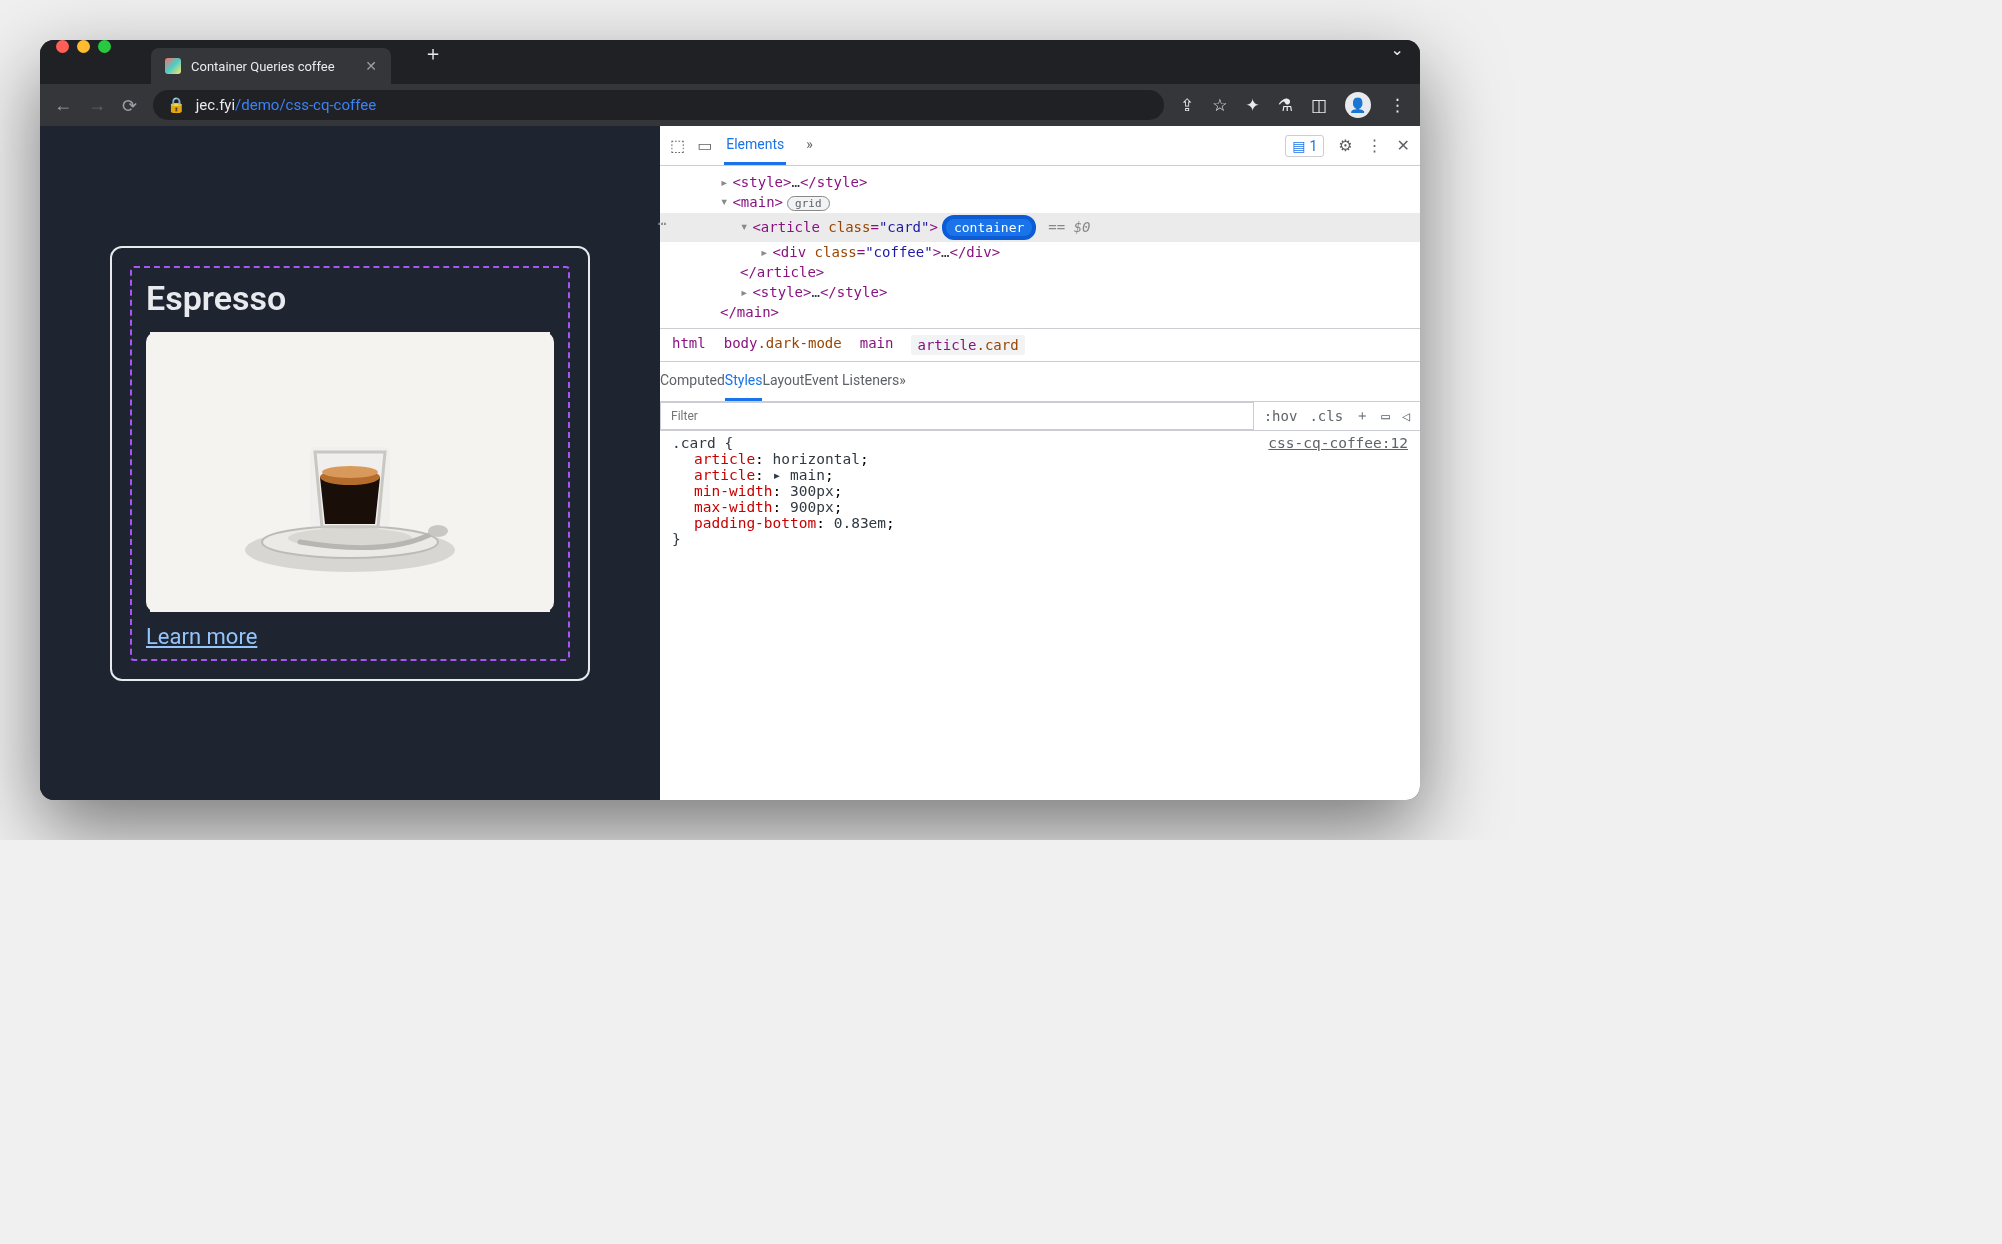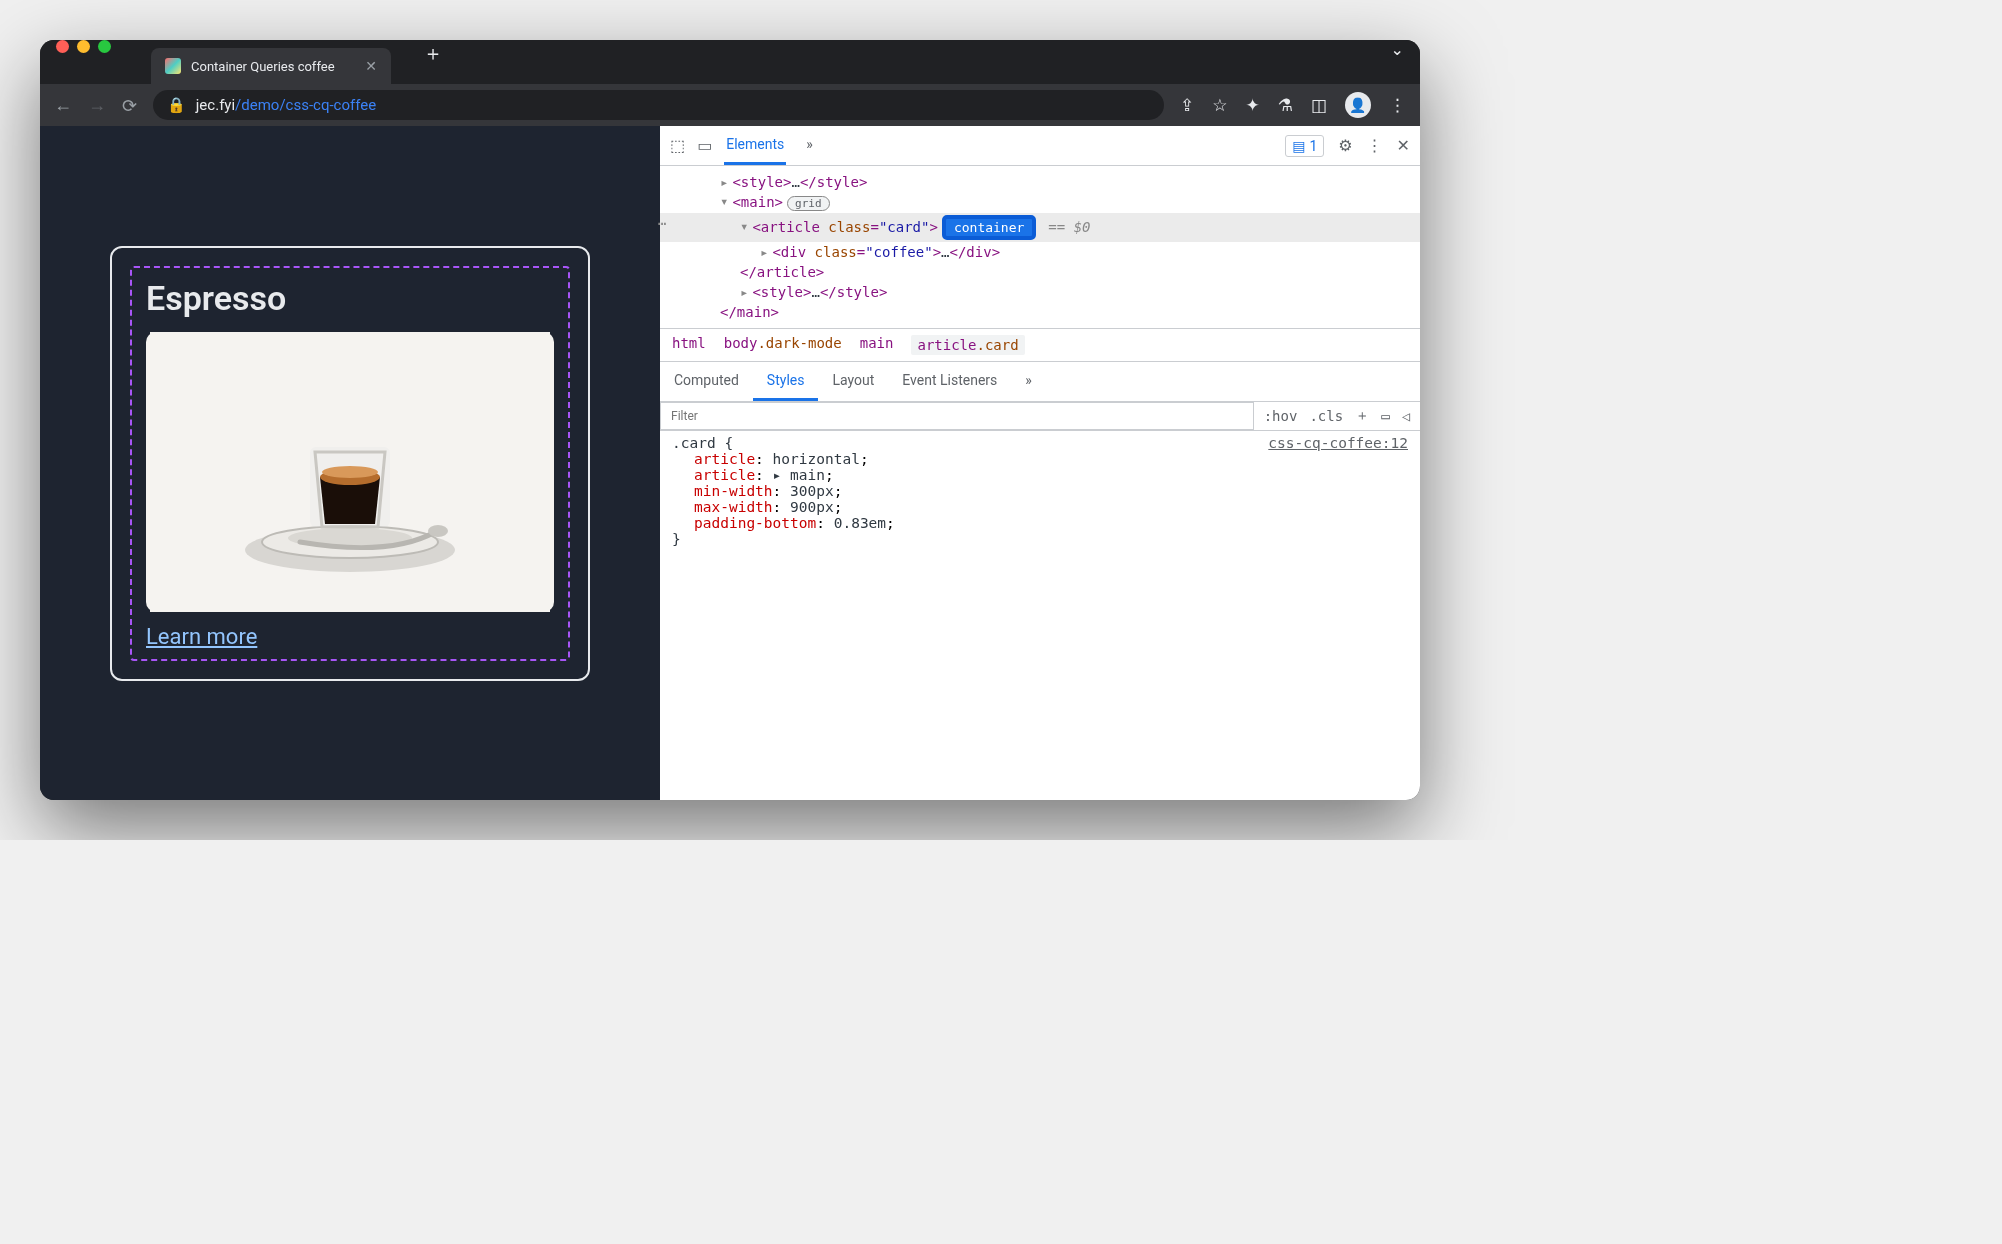--- a/index.html
+++ b/index.html
@@ -142,21 +142,21 @@
   background: #fff;
   color: #303942;
 }
 .dom-line { padding: 2px 10px; white-space: nowrap; }
 .dom-line.selected { background: #ebebeb; position: relative; }
 .dom-tag { color: #881280; }
 .dom-attr-name { color: #994500; }
 .dom-attr-val { color: #1a1aa6; }
 .dom-text { color: #303942; }
 .grid-badge { display:inline-block; border: 1px solid #888; border-radius: 9px; padding: 0 7px; font-size: 11px; color: #5f6368; background: #f1f3f4; margin-left: 4px; }
-.container-badge { display:inline-block; background: #1a73e8; color: #fff; border-radius: 5px; padding: 1px 8px; font-size: 13px; border: 4px solid #0b5cd6; margin-left: 4px; }
+.container-badge { display:inline-block; background: #1a73e8; color: #fff; border-radius: 12px; padding: 1px 8px; font-size: 13px; border: 4px solid #0b5cd6; margin-left: 4px; }
 .ellipsis-hover { position: absolute; left: -2px; color: #888; }
 .equals-dollar { color: #888; margin-left: 12px; font-style: italic; }
 .indent-2 { padding-left: 60px; }
 .indent-3 { padding-left: 80px; }
 .indent-4 { padding-left: 100px; }
 .tri { color: #888; margin-right: 4px; display:inline-block; }
 .tri.down { transform: translateY(-1px); }
 .breadcrumb {
   border-top: 1px solid #cacdd1;
   border-bottom: 1px solid #cacdd1;
@@ -166,21 +166,21 @@
   font-family: Menlo, Consolas, monospace;
   font-size: 14px;
 }
 .bc-item { color: #881280; }
 .bc-item .cls { color: #994500; }
 .bc-item.active { background: #f1f3f4; padding: 2px 6px; border-radius: 2px; }
 .styles-header {
   display: flex;
   border-bottom: 1px solid #cacdd1;
 }
-.styles-tab { padding: 10px 14px; color: #5f6368; border-bottom: 3px solid transparent; }
+.styles-tab { padding: 10px 0; color: #5f6368; border-bottom: 3px solid transparent; }
 .styles-tab.active { color: #1a73e8; border-bottom-color: #1a73e8; }
 .filter-row {
   display: flex;
   border-bottom: 1px solid #cacdd1;
   align-items: stretch;
 }
 .filter-input { flex: 1; border: 1px solid #cacdd1; padding: 6px 10px; font-size: 12px; color: #7f1d1d; font-family: inherit; }
 .filter-btns { display: flex; align-items: center; gap: 12px; padding: 0 10px; font-family: Menlo, monospace; color: #5f6368; }
 .styles-body {
   flex: 1;

